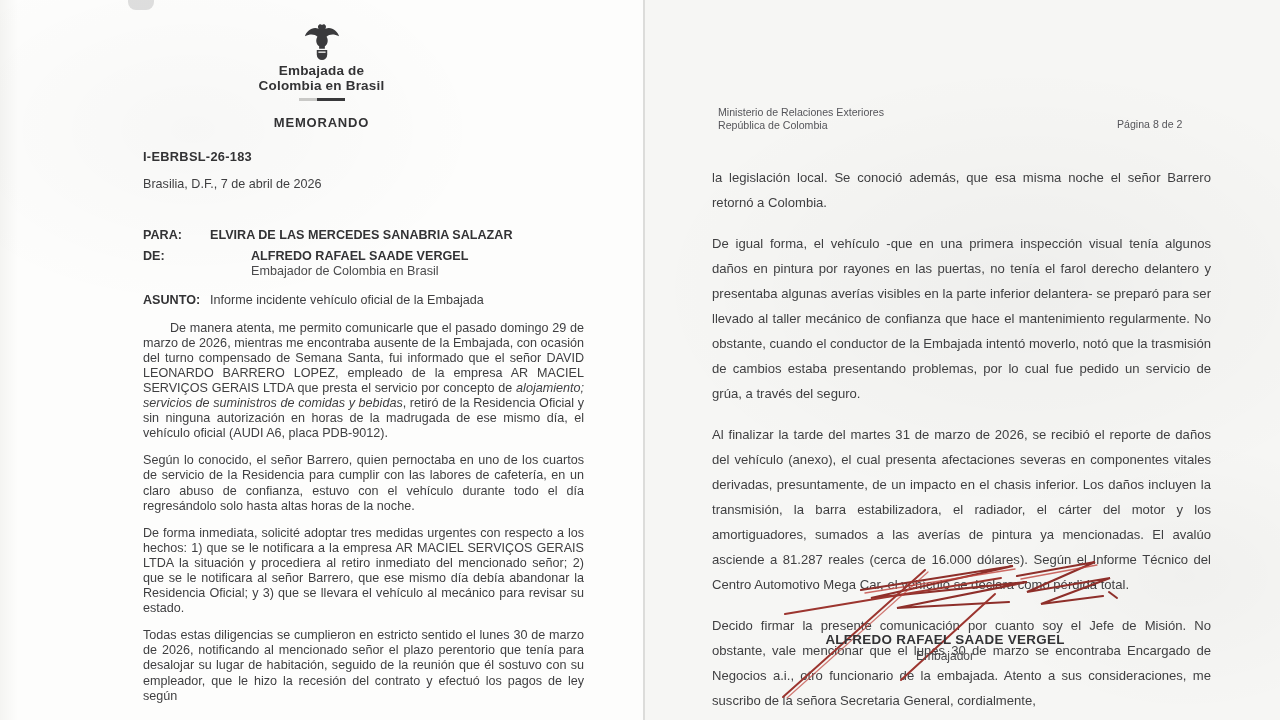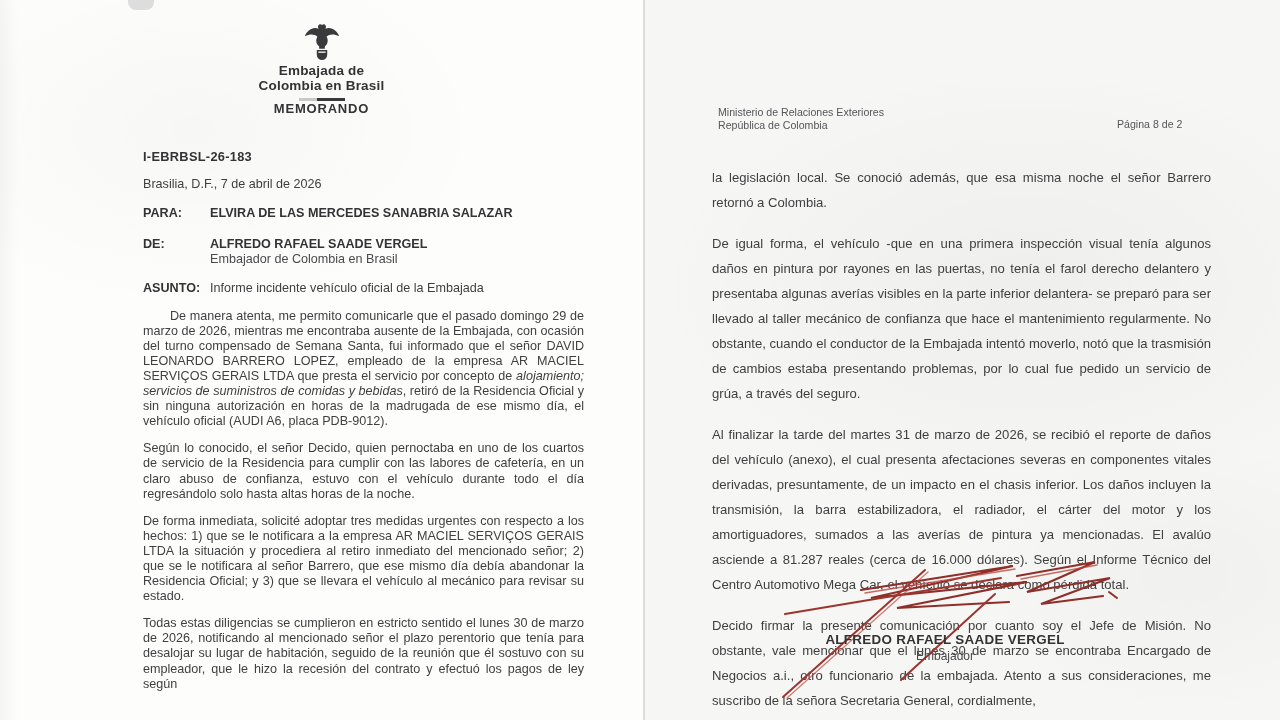--- a/index.html
+++ b/index.html
@@ -26,27 +26,27 @@
       radial-gradient(300px 200px at 85% 80%, rgba(0,0,0,0.025), transparent 70%),
       #f6f6f4;
   }
   .seam{position:absolute;top:0;left:643px;width:2px;height:720px;background:#dcdcda;}
 
   
   .letterhead{position:absolute;left:0;top:22px;width:643px;text-align:center;}
   .coat{display:block;margin:0 auto;}
   .org-name{font-weight:700;color:#333335;font-size:13.5px;line-height:14.5px;letter-spacing:.2px;margin-top:2px;}
   .org-dash{width:46px;height:3px;margin:5px auto 0;background:linear-gradient(to right,#c9c9c7 0 40%,#38383a 40% 100%);}
-  .doc-type{font-weight:700;color:#333335;font-size:13px;letter-spacing:.8px;}
+  .doc-type{font-weight:700;color:#333335;font-size:13px;letter-spacing:.8px;margin-top:14px;}
 
   .l-body{position:absolute;left:143px;top:149px;width:441px;font-size:12.6px;line-height:15.1px;}
   .ref{font-weight:700;color:#333335;font-size:12.8px;letter-spacing:.3px;}
   .dateline{margin-top:13px;}
-  .addr-row{display:flex;margin-top:14px;}
-  .addr-row.tight{margin-top:16px;}
+  .addr-row{display:flex;margin-top:36px;}
+  .addr-row.tight{margin-top:6px;gap:41px;}
   .addr-label{width:67px;font-weight:700;color:#333335;flex:none;}
   .addr-name{font-weight:700;color:#333335;text-align:right;}
   .addr-title{color:#4a4a4c;}
   .subject-row{display:flex;margin-top:14px;}
   .salutation{margin-top:13px;}
   .para{margin-top:12px;text-align:justify;}
   .para.indent{text-indent:27px;}
 
   
   .r-header{position:absolute;left:73px;top:106px;font-size:10.6px;line-height:13px;color:#55555a;}
@@ -103,21 +103,21 @@
         </div>
       </div>
 
       <div class="subject-row">
         <div class="addr-label">ASUNTO:</div>
         <div>Informe incidente vehículo oficial de la Embajada</div>
       </div>
 
 
       <div class="para indent"><span>De manera atenta, me permito comunicarle que el pasado domingo 29 de marzo de 2026, mientras me encontraba ausente de la Embajada, con ocasión del turno compensado de Semana Santa, fui informado que el señor DAVID LEONARDO BARRERO LOPEZ, empleado de la empresa AR MACIEL SERVIÇOS GERAIS LTDA que presta el servicio por concepto de </span><i>alojamiento; servicios de suministros de comidas y bebidas</i><span>, retiró de la Residencia Oficial y sin ninguna autorización en horas de la madrugada de ese mismo día, el vehículo oficial (AUDI A6, placa PDB-9012).</span></div>
-      <div class="para">Según lo conocido, el señor Decido, quien pernoctaba en uno de los cuartos de servicio de la Residencia para cumplir con las labores de cafetería, en un claro abuso de confianza, estuvo con el vehículo durante todo el día regresándolo solo hasta altas horas de la noche.</div>
+      <div class="para">Según lo conocido, el señor Barrero, quien pernoctaba en uno de los cuartos de servicio de la Residencia para cumplir con las labores de cafetería, en un claro abuso de confianza, estuvo con el vehículo durante todo el día regresándolo solo hasta altas horas de la noche.</div>
       <div class="para">De forma inmediata, solicité adoptar tres medidas urgentes con respecto a los hechos: 1) que se le notificara a la empresa AR MACIEL SERVIÇOS GERAIS LTDA la situación y procediera al retiro inmediato del mencionado señor; 2) que se le notificara al señor Barrero, que ese mismo día debía abandonar la Residencia Oficial; y 3) que se llevara el vehículo al mecánico para revisar su estado.</div>
       <div class="para">Todas estas diligencias se cumplieron en estricto sentido el lunes 30 de marzo de 2026, notificando al mencionado señor el plazo perentorio que tenía para desalojar su lugar de habitación, seguido de la reunión que él sostuvo con su empleador, que le hizo la recesión del contrato y efectuó los pagos de ley según</div>
     </div>
   </div>
 
   <div class="seam"></div>
 
   <div class="page page-right">
 
     <div class="r-header">

